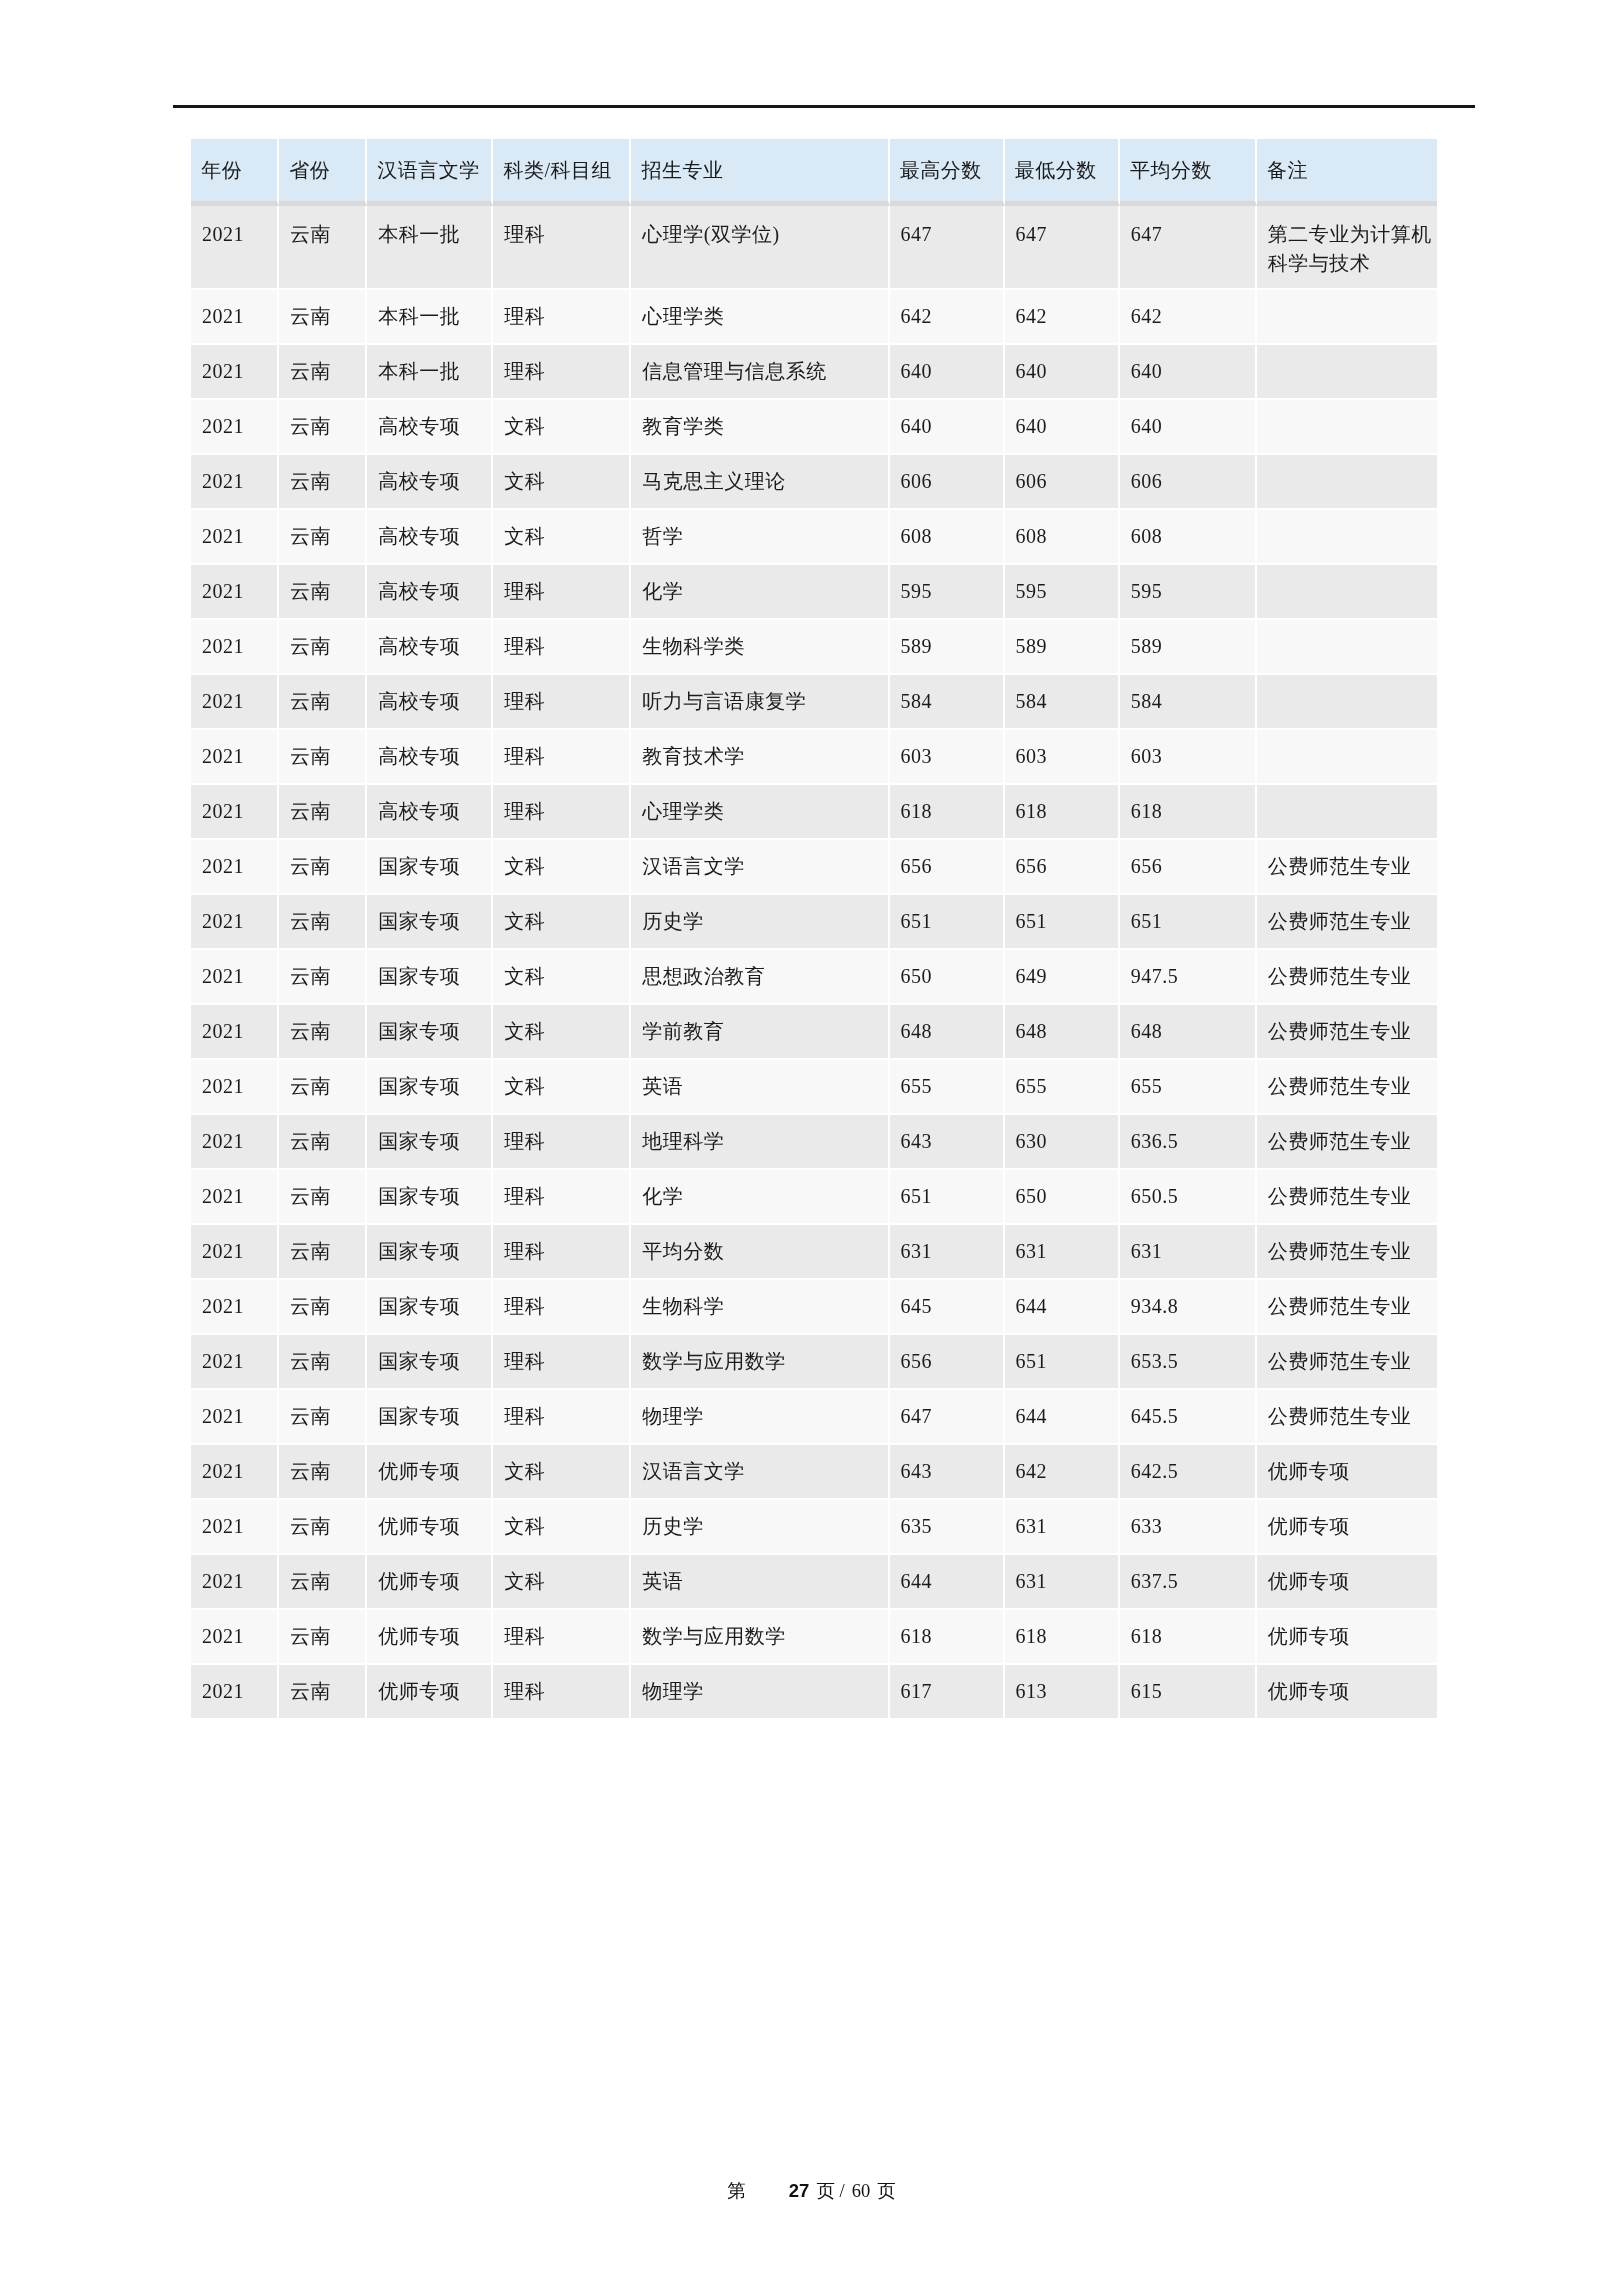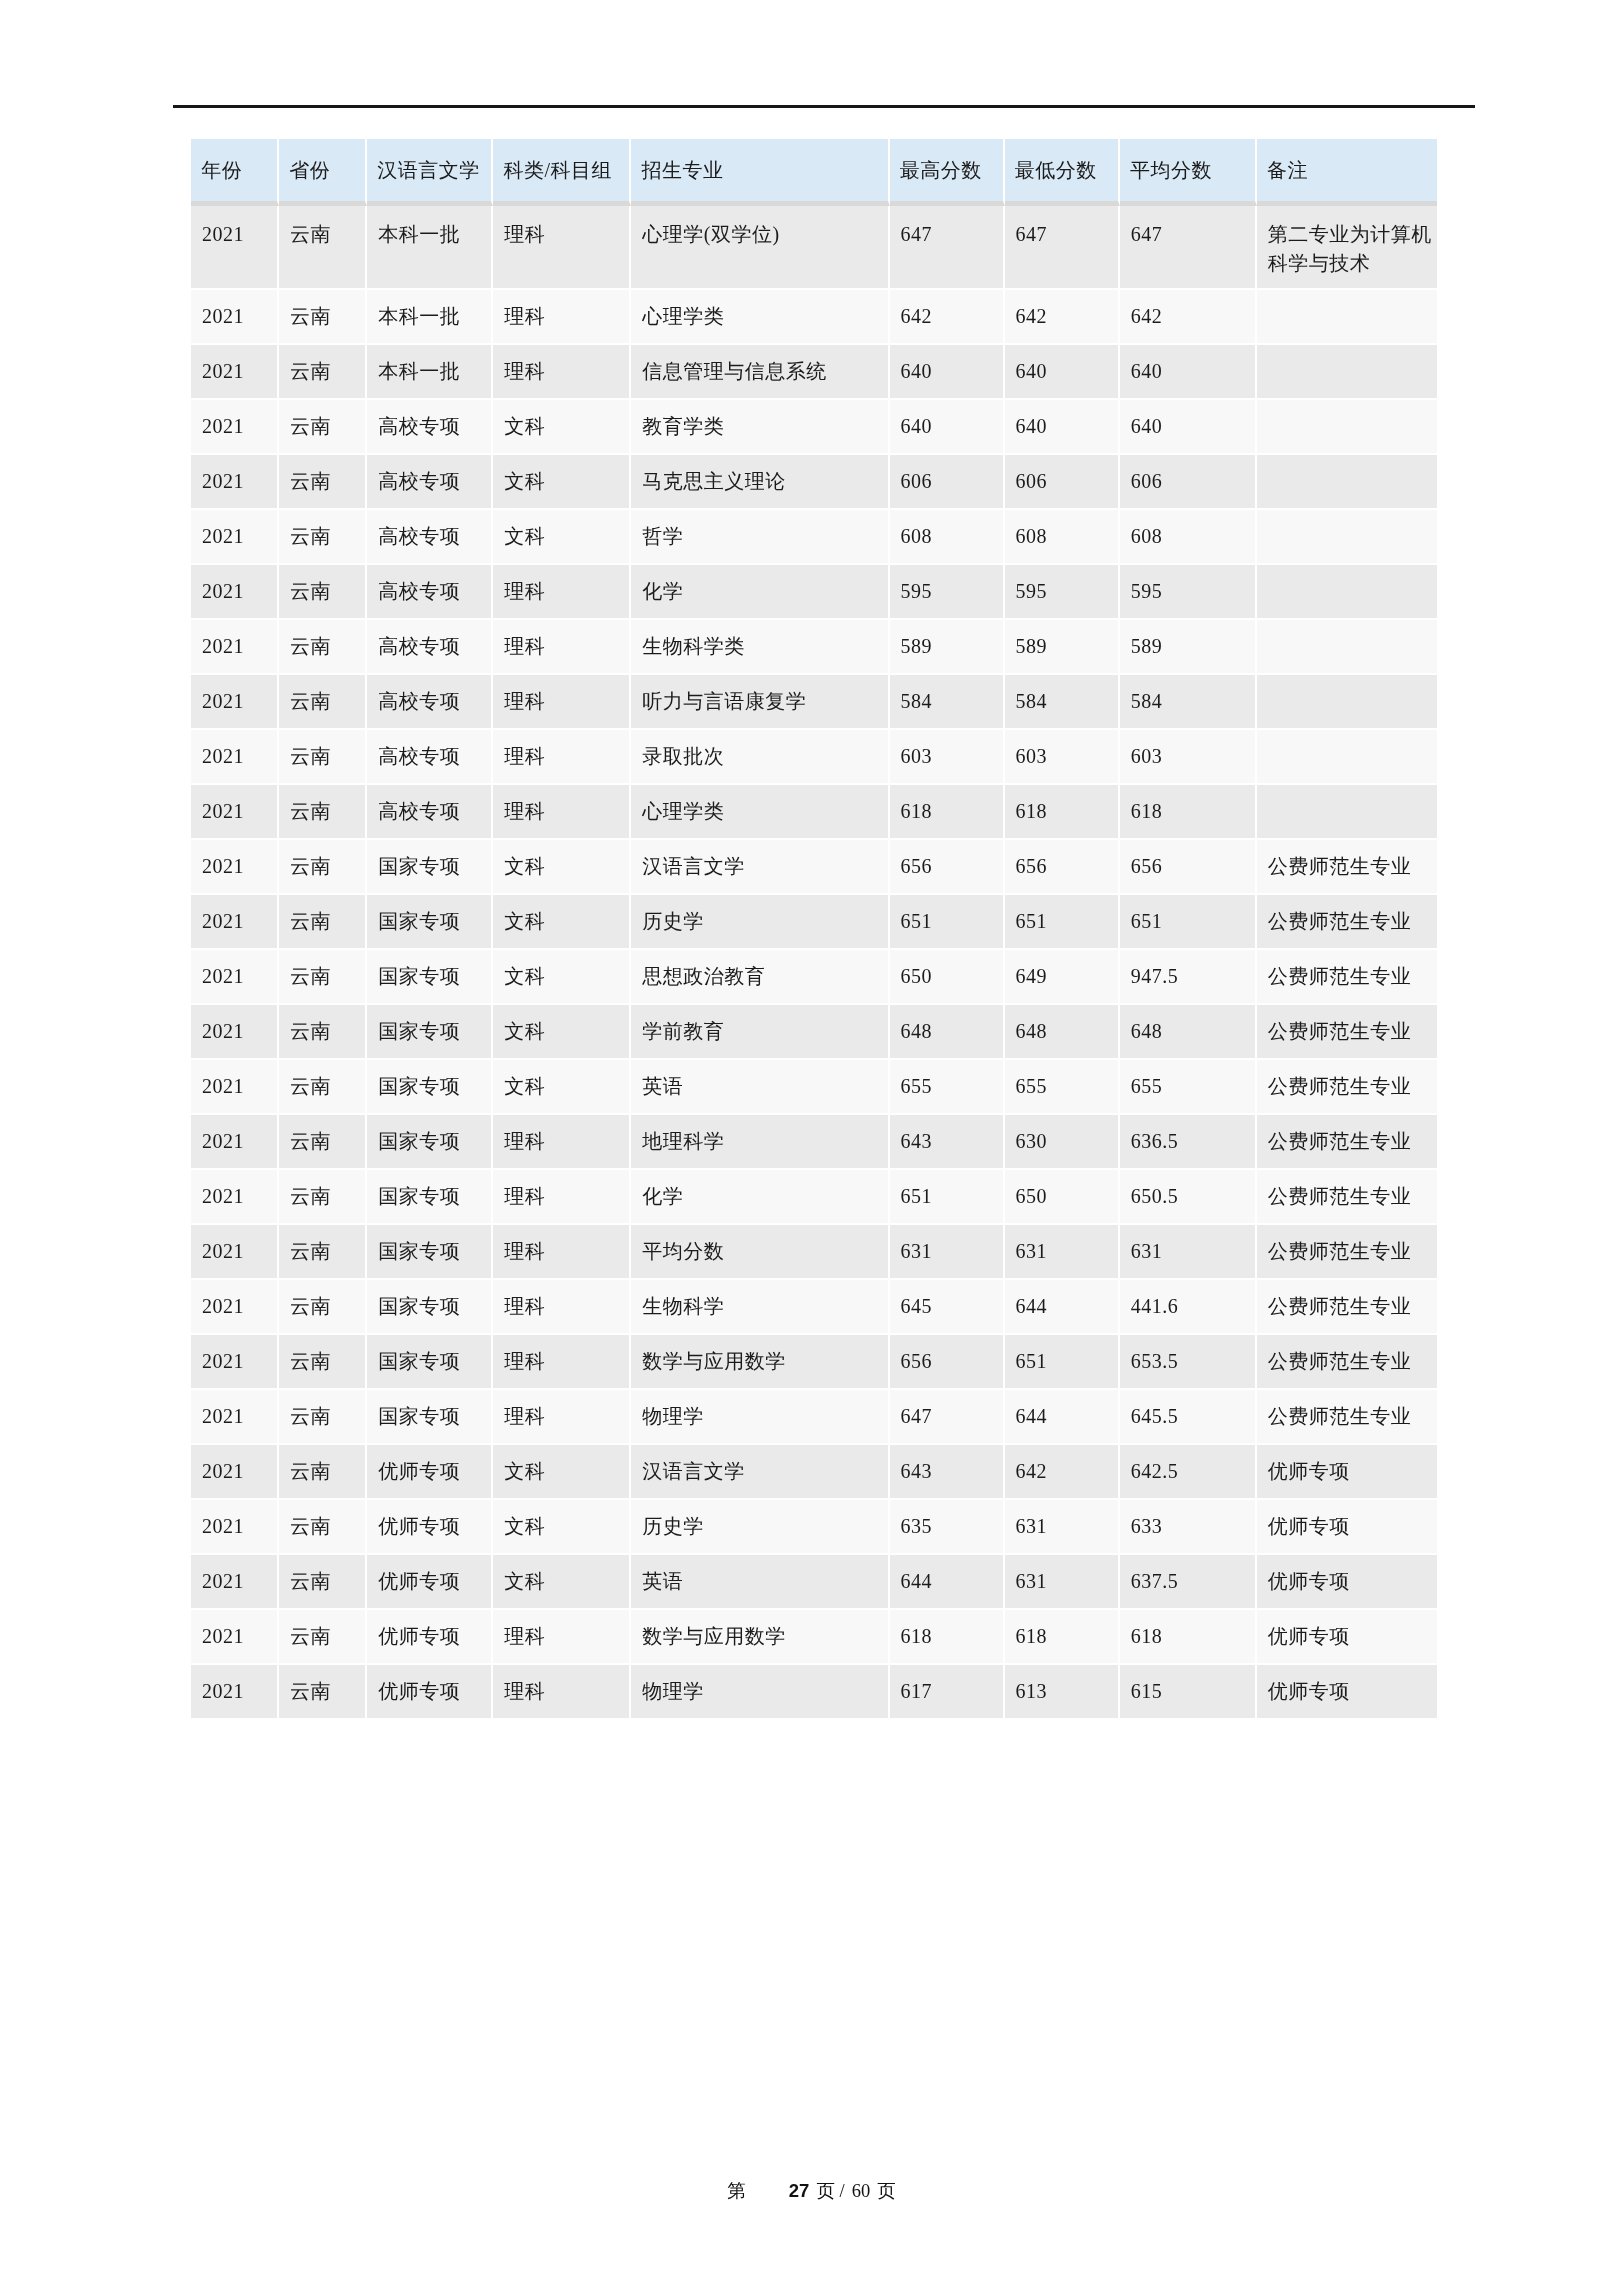--- a/index.html
+++ b/index.html
@@ -205,21 +205,21 @@
           <td>584</td>
           <td>584</td>
           <td>584</td>
           <td></td>
         </tr>
         <tr class="row-light">
           <td>2021</td>
           <td>云南</td>
           <td>高校专项</td>
           <td>理科</td>
-          <td>录取批次</td>
+          <td>教育技术学</td>
           <td>603</td>
           <td>603</td>
           <td>603</td>
           <td></td>
         </tr>
         <tr class="row-dark">
           <td>2021</td>
           <td>云南</td>
           <td>高校专项</td>
           <td>理科</td>
@@ -318,21 +318,21 @@
           <td>公费师范生专业</td>
         </tr>
         <tr class="row-light">
           <td>2021</td>
           <td>云南</td>
           <td>国家专项</td>
           <td>理科</td>
           <td>生物科学</td>
           <td>645</td>
           <td>644</td>
-          <td>441.6</td>
+          <td>934.8</td>
           <td>公费师范生专业</td>
         </tr>
         <tr class="row-dark">
           <td>2021</td>
           <td>云南</td>
           <td>国家专项</td>
           <td>理科</td>
           <td>数学与应用数学</td>
           <td>656</td>
           <td>651</td>

